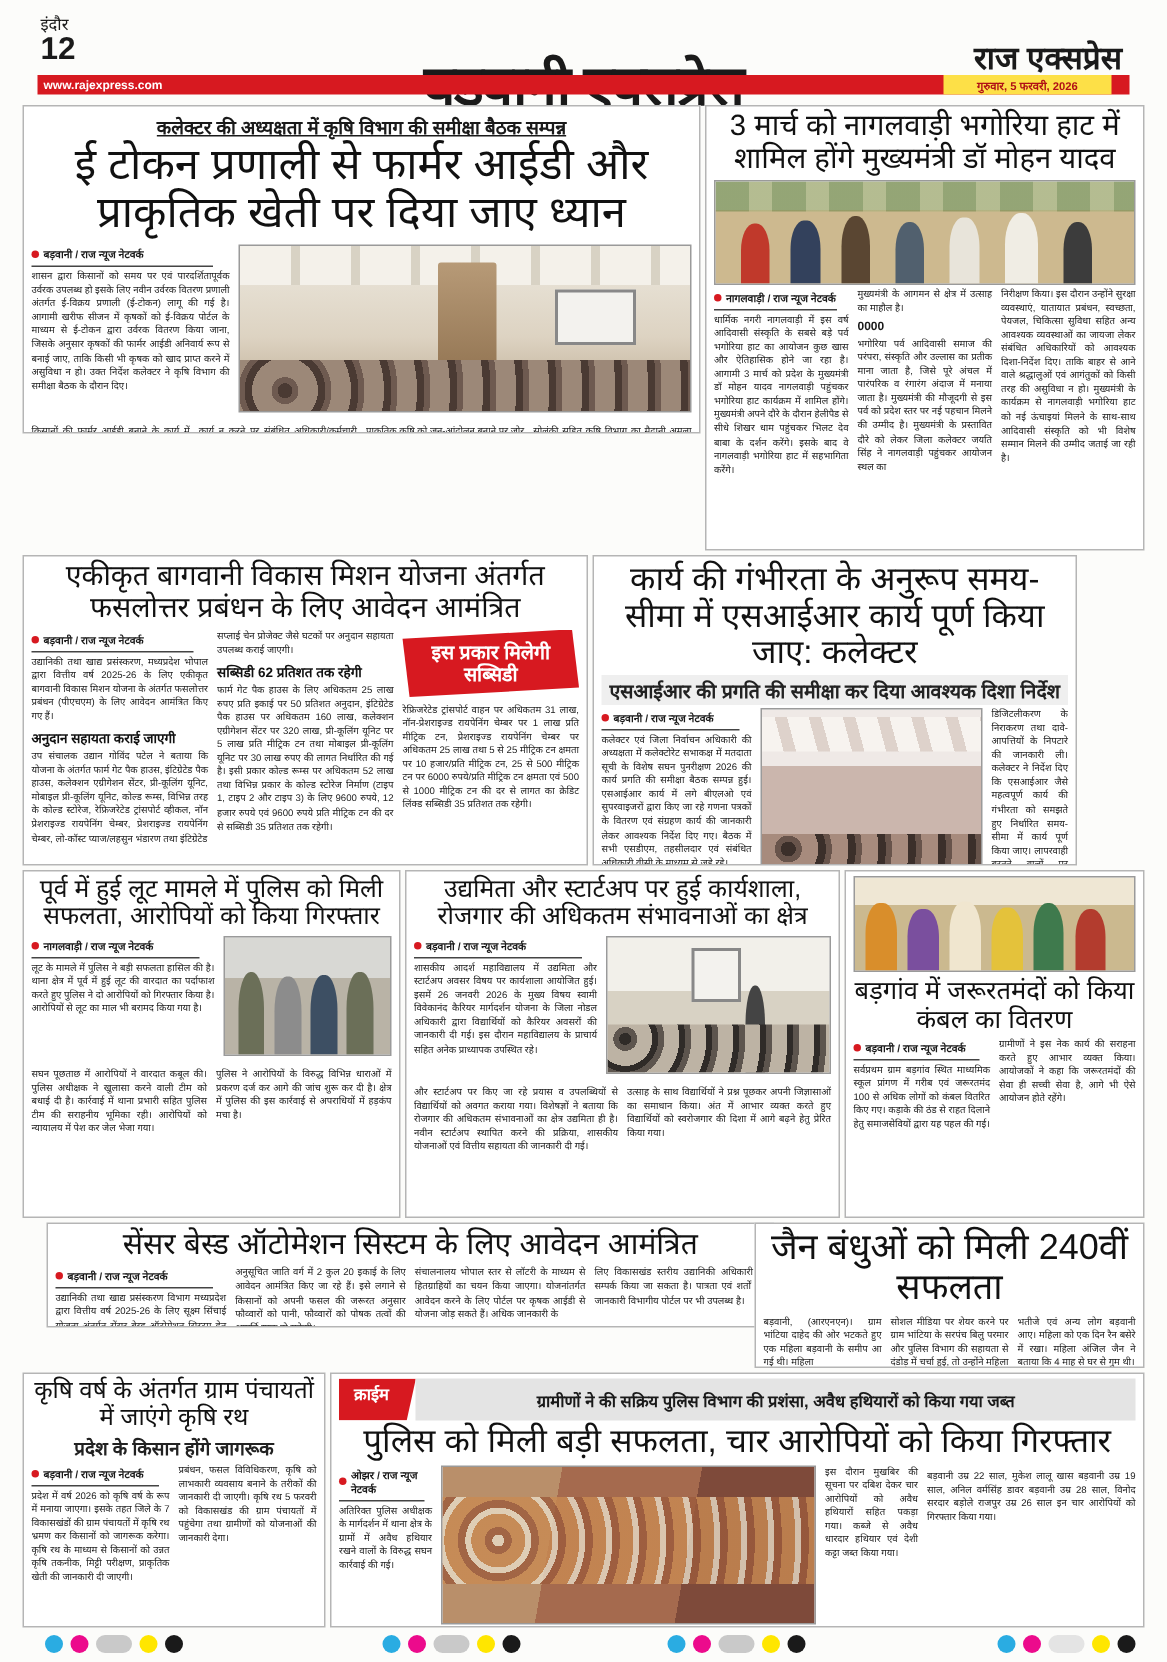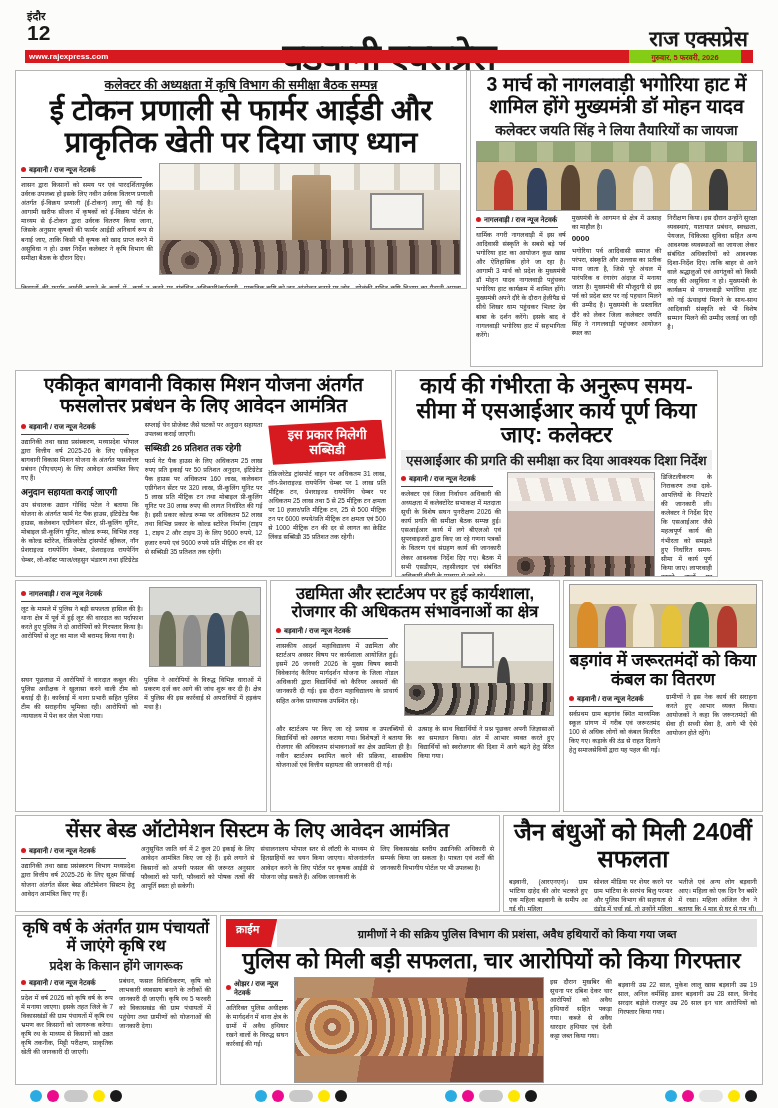--- a/index.html
+++ b/index.html
@@ -3,34 +3,34 @@
 <meta charset="utf-8">
 <style>
   * { margin:0; padding:0; box-sizing:border-box; }
   html,body { background:#888; }
   .sheet {
     position:relative; width:778px; height:1108px; margin:0 auto;
     background:#fcfcfa; font-family:"Liberation Sans","DejaVu Sans",sans-serif;
     color:#1a1a1a; overflow:hidden;
   }
   
-  .hdr-city { position:absolute; left:27px; top:8px; font-size:11px; font-weight:bold; }
+  .hdr-city { position:absolute; left:27px; top:8px; font-size:11px; font-weight:normal; }
   .hdr-page { position:absolute; left:27px; top:21px; font-size:21px; font-weight:900; }
   .masthead { position:absolute; left:0; right:0; top:6px; text-align:center;
     font-size:37px; font-weight:900; letter-spacing:-1px;margin-top:24px; }
   .brand { position:absolute; right:30px; top:24px; font-size:21px; font-weight:900; }
   .redbar { position:absolute; left:25px; top:50px; width:728px; height:13px; background:#d71920;text-align:right; }
   .url { position:absolute; left:4px; top:2px; font-size:8px; font-weight:bold; color:#fff; }
-  .datebox { position:absolute; right:12px; top:0; height:13px; width:112px; background:#84cc16;
+  .datebox { position:absolute; right:12px; top:0; height:13px; width:112px; background:#fde047;
     display:flex; align-items:center; justify-content:center; }
   .dateline { font-size:7.5px; font-weight:bold; color:#b01016; }
   
   .art { position:absolute; background:#fff; border:1px solid #b5b5b5; overflow:hidden; padding:3px 5px; }
   .kicker { text-align:center; font-size:12.5px; font-weight:bold; text-decoration:underline; padding:2px 0 1px; }
-  .hl { text-align:center; font-weight:700; line-height:1.12; color:#111; }
+  .hl { text-align:center; font-weight:400; line-height:1.12; color:#111; }
   .subhl { text-align:center; font-weight:bold; color:#222; }
   .byline { display:flex; align-items:center; gap:3px; font-size:7px; font-weight:bold;
     border-bottom:1px solid #444; padding:2px 0 3px; margin-bottom:2px; width:92%; }
   .dot { width:5px; height:5px; border-radius:50%; background:#d71920; flex:0 0 auto; }
   .body { font-size:6.4px; line-height:1.42; text-align:justify; color:#222; }
   .bsub { font-size:9px; font-weight:bold; margin:3px 0 2px; color:#111; }
   .cols { display:flex; gap:6px; }
   .col { flex:1; min-width:0; }
   .marker { font-weight:900; font-size:8px; margin:3px 0; }
   
@@ -91,21 +91,20 @@
     <div class="cols" style="margin-top:4px">
       <div class="col body">किसानों की फार्मर आईडी बनाने के कार्य में गति लाने के निर्देश दिए, साथ ही स्पष्ट</div>
       <div class="col body">कार्य न करने पर संबंधित अधिकारी/कर्मचारी की जवाबदेही तय</div>
       <div class="col body">प्राकृतिक कृषि को जन-आंदोलन बनाने पर जोर दिया। उन्होंने कृषि अधिकारियों को</div>
       <div class="col body">सोलंकी सहित कृषि विभाग का मैदानी अमला उपस्थित रहा।</div>
     </div>
   </section>
 
   <section class="art" style="left:470px;top:70px;width:293px;height:297px">
     <div class="hl" style="font-size:19.5px">3 मार्च को नागलवाड़ी भगोरिया हाट में शामिल होंगे मुख्यमंत्री डॉ मोहन यादव</div>
-    <div class="subhl" style="font-size:14px;margin:2px 0">कलेक्टर जयति सिंह ने लिया तैयारियों का जायजा</div>
     <div class="photo" style="height:70px;margin:2px 0;background:linear-gradient(#cfd9c2 0 28%,#cdb98f 28% 100%)">
       <div class="ph-strip" style="top:0;height:20px;background:repeating-linear-gradient(90deg,#7b8f55 0 22px,#a9b07c 22px 38px);opacity:.7"></div>
       <div class="fig" style="left:6%;width:7%;height:58%;background:#c0392b"></div>
       <div class="fig" style="left:18%;width:7%;height:62%;background:#33415c"></div>
       <div class="fig" style="left:30%;width:7%;height:66%;background:#5a4632"></div>
       <div class="fig" style="left:43%;width:7%;height:60%;background:#51606e"></div>
       <div class="fig" style="left:56%;width:7%;height:64%;background:#e8e4da"></div>
       <div class="fig" style="left:69%;width:8%;height:68%;background:#f0ede4"></div>
       <div class="fig" style="left:83%;width:7%;height:60%;background:#3c3c3c"></div>
     </div>
@@ -133,21 +132,21 @@
         <div class="byline">
           <span class="dot"></span>
           <span>बड़वानी / राज न्यूज नेटवर्क</span>
         </div>
         <div class="body">उद्यानिकी तथा खाद्य प्रसंस्करण, मध्यप्रदेश भोपाल द्वारा वित्तीय वर्ष 2025-26 के लिए एकीकृत बागवानी विकास मिशन योजना के अंतर्गत फसलोत्तर प्रबंधन (पीएचएम) के लिए आवेदन आमंत्रित किए गए हैं।</div>
         <div class="bsub">अनुदान सहायता कराई जाएगी</div>
         <div class="body">उप संचालक उद्यान गोविंद पटेल ने बताया कि योजना के अंतर्गत फार्म गेट पैक हाउस, इंटिग्रेटेड पैक हाउस, कलेक्शन एग्रीगेशन सेंटर, प्री-कूलिंग यूनिट, मोबाइल प्री-कूलिंग यूनिट, कोल्ड रूम्स, विभिन्न तरह के कोल्ड स्टोरेज, रेफ्रिजरेटेड ट्रांसपोर्ट व्हीकल, नॉन प्रेशराइज्ड रायपेनिंग चेम्बर, प्रेशराइज्ड रायपेनिंग चेम्बर, लो-कॉस्ट प्याज/लहसुन भंडारण तथा इंटिग्रेटेड</div>
       </div>
       <div class="col">
         <div class="body">सप्लाई चेन प्रोजेक्ट जैसे घटकों पर अनुदान सहायता उपलब्ध कराई जाएगी।</div>
-        <div class="bsub">सब्सिडी 26 प्रतिशत तक रहेगी</div>
+        <div class="bsub">सब्सिडी 62 प्रतिशत तक रहेगी</div>
         <div class="body">फार्म गेट पैक हाउस के लिए अधिकतम 25 लाख रुपए प्रति इकाई पर 50 प्रतिशत अनुदान, इंटिग्रेटेड पैक हाउस पर अधिकतम 160 लाख, कलेक्शन एग्रीगेशन सेंटर पर 320 लाख, प्री-कूलिंग यूनिट पर 5 लाख प्रति मीट्रिक टन तथा मोबाइल प्री-कूलिंग यूनिट पर 30 लाख रुपए की लागत निर्धारित की गई है। इसी प्रकार कोल्ड रूम्स पर अधिकतम 52 लाख तथा विभिन्न प्रकार के कोल्ड स्टोरेज निर्माण (टाइप 1, टाइप 2 और टाइप 3) के लिए 9600 रुपये, 12 हजार रुपये एवं 9600 रुपये प्रति मीट्रिक टन की दर से सब्सिडी 35 प्रतिशत तक रहेगी।</div>
       </div>
       <div class="col">
         <div class="redbox">इस प्रकार मिलेगी सब्सिडी</div>
         <div class="body" style="margin-top:4px">रेफ्रिजरेटेड ट्रांसपोर्ट वाहन पर अधिकतम 31 लाख, नॉन-प्रेशराइज्ड रायपेनिंग चेम्बर पर 1 लाख प्रति मीट्रिक टन, प्रेशराइज्ड रायपेनिंग चेम्बर पर अधिकतम 25 लाख तथा 5 से 25 मीट्रिक टन क्षमता पर 10 हजार/प्रति मीट्रिक टन, 25 से 500 मीट्रिक टन पर 6000 रुपये/प्रति मीट्रिक टन क्षमता एवं 500 से 1000 मीट्रिक टन की दर से लागत का क्रेडिट लिंक्ड सब्सिडी 35 प्रतिशत तक रहेगी।</div>
       </div>
     </div>
   </section>
 
   <section class="art" style="left:395px;top:370px;width:323px;height:207px">
@@ -164,20 +163,21 @@
       <div class="photo" style="flex:0 0 148px;height:128px;background:linear-gradient(#efe9e6 0 30%,#cbb6ad 30% 70%,#8d6e62 70% 100%)">
         <div class="ph-strip" style="top:4%;height:18%;background:repeating-linear-gradient(75deg,#f7f3ef 0 14px,#ded2cb 14px 22px)"></div>
         <div class="ph-strip" style="bottom:14%;height:20%;background:repeating-radial-gradient(circle at 12% 40%,#3b2f2a 0 5px,#68544b 5px 9px,#a78b7d 9px 20px)"></div>
         <div class="ph-strip" style="bottom:0;height:13%;background:#7c2d26"></div>
       </div>
       <div class="col body">डिजिटलीकरण के निराकरण तथा दावे-आपत्तियों के निपटारे की जानकारी ली। कलेक्टर ने निर्देश दिए कि एसआईआर जैसे महत्वपूर्ण कार्य की गंभीरता को समझते हुए निर्धारित समय-सीमा में कार्य पूर्ण किया जाए। लापरवाही बरतने वालों पर कार्रवाई की चेतावनी भी दी गई। बैठक में अपर कलेक्टर, डिप्टी कलेक्टर सहित अन्य अधिकारी उपस्थित रहे।</div>
     </div>
   </section>
 
   <section class="art" style="left:15px;top:580px;width:252px;height:232px">
+    <div class="hl" style="font-size:16.5px">पूर्व में हुई लूट मामले में पुलिस को मिली सफलता, आरोपियों को किया गिरफ्तार</div>
     <div class="cols" style="margin-top:3px;height:84px">
       <div class="col">
         <div class="byline">
           <span class="dot"></span>
           <span>नागलवाड़ी / राज न्यूज नेटवर्क</span>
         </div>
         <div class="body">लूट के मामले में पुलिस ने बड़ी सफलता हासिल की है। थाना क्षेत्र में पूर्व में हुई लूट की वारदात का पर्दाफाश करते हुए पुलिस ने दो आरोपियों को गिरफ्तार किया है। आरोपियों से लूट का माल भी बरामद किया गया है।</div>
       </div>
       <div class="photo" style="flex:0 0 112px;height:80px;background:linear-gradient(#d8d8d4 0 35%,#b9b3a6 35% 100%)">
         <div class="fig" style="left:8%;width:16%;height:70%;background:#6b6f58"></div>
@@ -229,21 +229,21 @@
         <div class="fig" style="left:62%;width:9%;height:64%;background:#444"></div>
         <div class="ph-strip" style="bottom:0;height:36%;background:repeating-radial-gradient(circle at 8% 30%,#2f2b28 0 4px,#5d554e 4px 8px,#bdb3a4 8px 18px)"></div>
       </div>
     </div>
     <div class="cols" style="margin-top:4px">
       <div class="col body">और स्टार्टअप पर किए जा रहे प्रयास व उपलब्धियों से विद्यार्थियों को अवगत कराया गया। विशेषज्ञों ने बताया कि रोजगार की अधिकतम संभावनाओं का क्षेत्र उद्यमिता ही है। नवीन स्टार्टअप स्थापित करने की प्रक्रिया, शासकीय योजनाओं एवं वित्तीय सहायता की जानकारी दी गई।</div>
       <div class="col body">उत्साह के साथ विद्यार्थियों ने प्रश्न पूछकर अपनी जिज्ञासाओं का समाधान किया। अंत में आभार व्यक्त करते हुए विद्यार्थियों को स्वरोजगार की दिशा में आगे बढ़ने हेतु प्रेरित किया गया।</div>
     </div>
   </section>
 
-  <section class="art" style="left:15px;top:815px;width:485px;height:97px">
+  <section class="art" style="left:31px;top:815px;width:485px;height:70px">
     <div class="hl" style="font-size:20px">सेंसर बेस्ड ऑटोमेशन सिस्टम के लिए आवेदन आमंत्रित</div>
     <div class="cols" style="margin-top:3px">
       <div class="col">
         <div class="byline">
           <span class="dot"></span>
           <span>बड़वानी / राज न्यूज नेटवर्क</span>
         </div>
         <div class="body">उद्यानिकी तथा खाद्य प्रसंस्करण विभाग मध्यप्रदेश द्वारा वित्तीय वर्ष 2025-26 के लिए सूक्ष्म सिंचाई योजना अंतर्गत सेंसर बेस्ड ऑटोमेशन सिस्टम हेतु आवेदन आमंत्रित किए गए हैं।</div>
       </div>
       <div class="col body">अनुसूचित जाति वर्ग में 2 कुल 20 इकाई के लिए आवेदन आमंत्रित किए जा रहे हैं। इसे लगाने से किसानों को अपनी फसल की जरूरत अनुसार फौव्वारों को पानी, फौव्वारों को पोषक तत्वों की आपूर्ति स्वतः हो सकेगी।</div>

